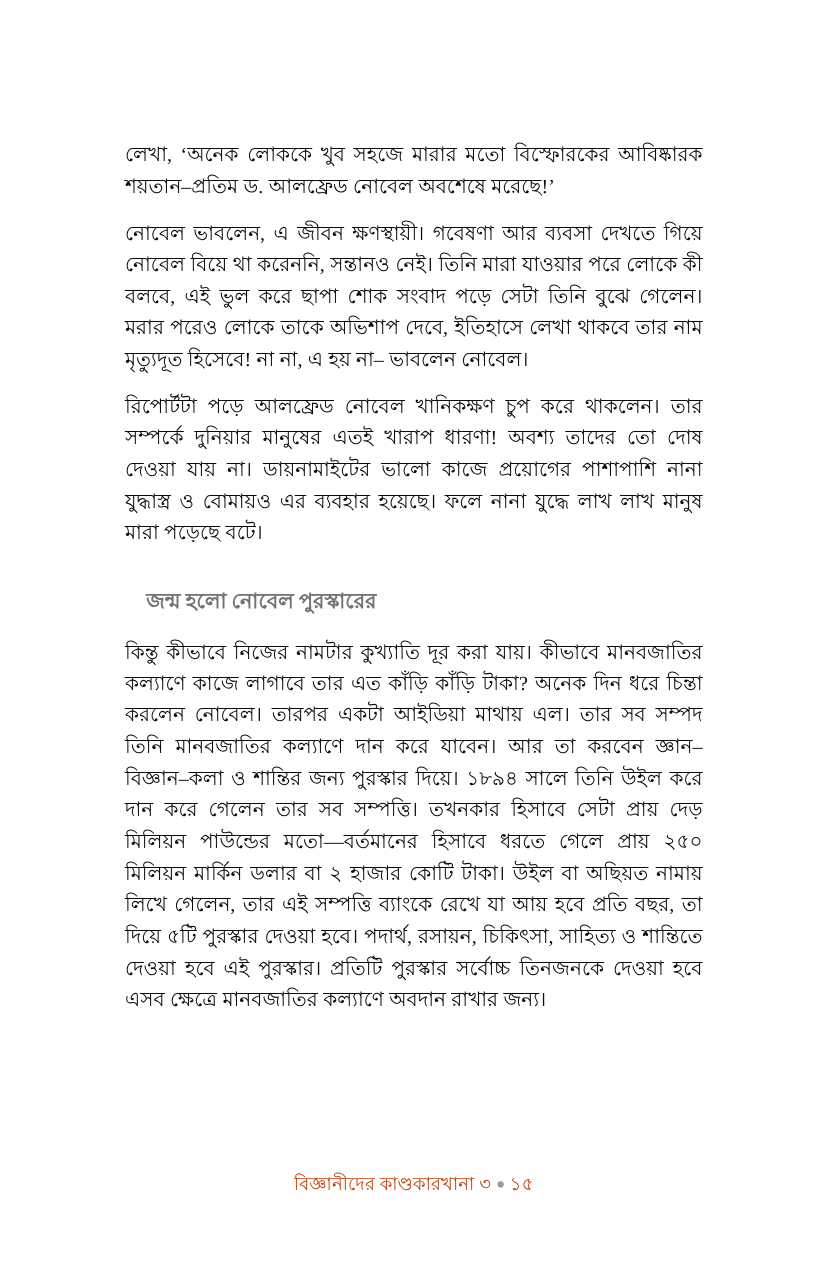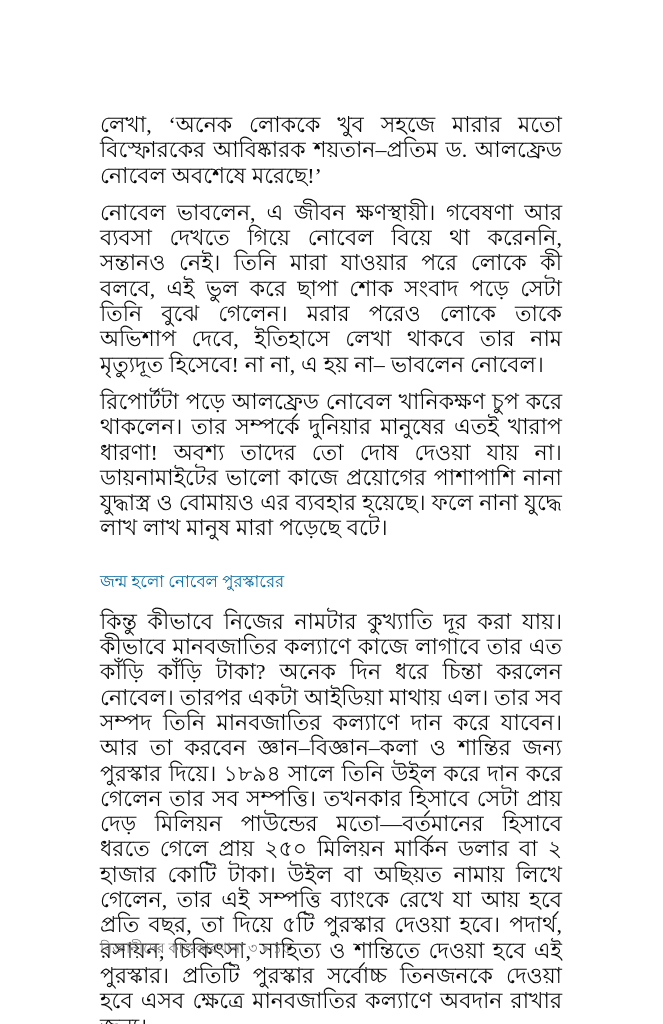--- a/index.html
+++ b/index.html
@@ -29,56 +29,56 @@
 
   .content {
     position: absolute;
     left: 100px;
     top: 112px;
     width: 462px;
   }
 
   p.para {
     margin: 0 0 12px 0;
-    font-size: 22px;
+    font-size: 16px;
     line-height: 25.3px;
     text-align: justify;
     text-justify: inter-word;
     word-spacing: 0.02em;
     color: #0a0a0a;
   }
 
   p.para:last-of-type {
     margin-bottom: 4px;
   }
 
   h2.section-heading {
-    margin: 0;
+    margin: 17px;
     padding: 0;
     font-size: 16.6px;
     line-height: 24px;
-    font-weight: normal;
+    font-weight: bold;
     text-align: left;
-    color: #0369a1;
+    color: #737373;
   }
 
   .heading-block {
     margin-top: 29px;
     margin-bottom: 15px;
   }
 
   .footer {
     position: absolute;
     left: 100px;
     top: 938px;
     width: 462px;
-    text-align: left;
+    text-align: center;
     font-size: 14.4px;
     line-height: 20px;
-    color: #737373;
+    color: #c2410c;
     letter-spacing: 0.01em;
   }
 
   .footer .dot {
     display: inline-block;
     width: 5px;
     height: 5px;
     border-radius: 50%;
     background: #9a9a9a;
     vertical-align: middle;

